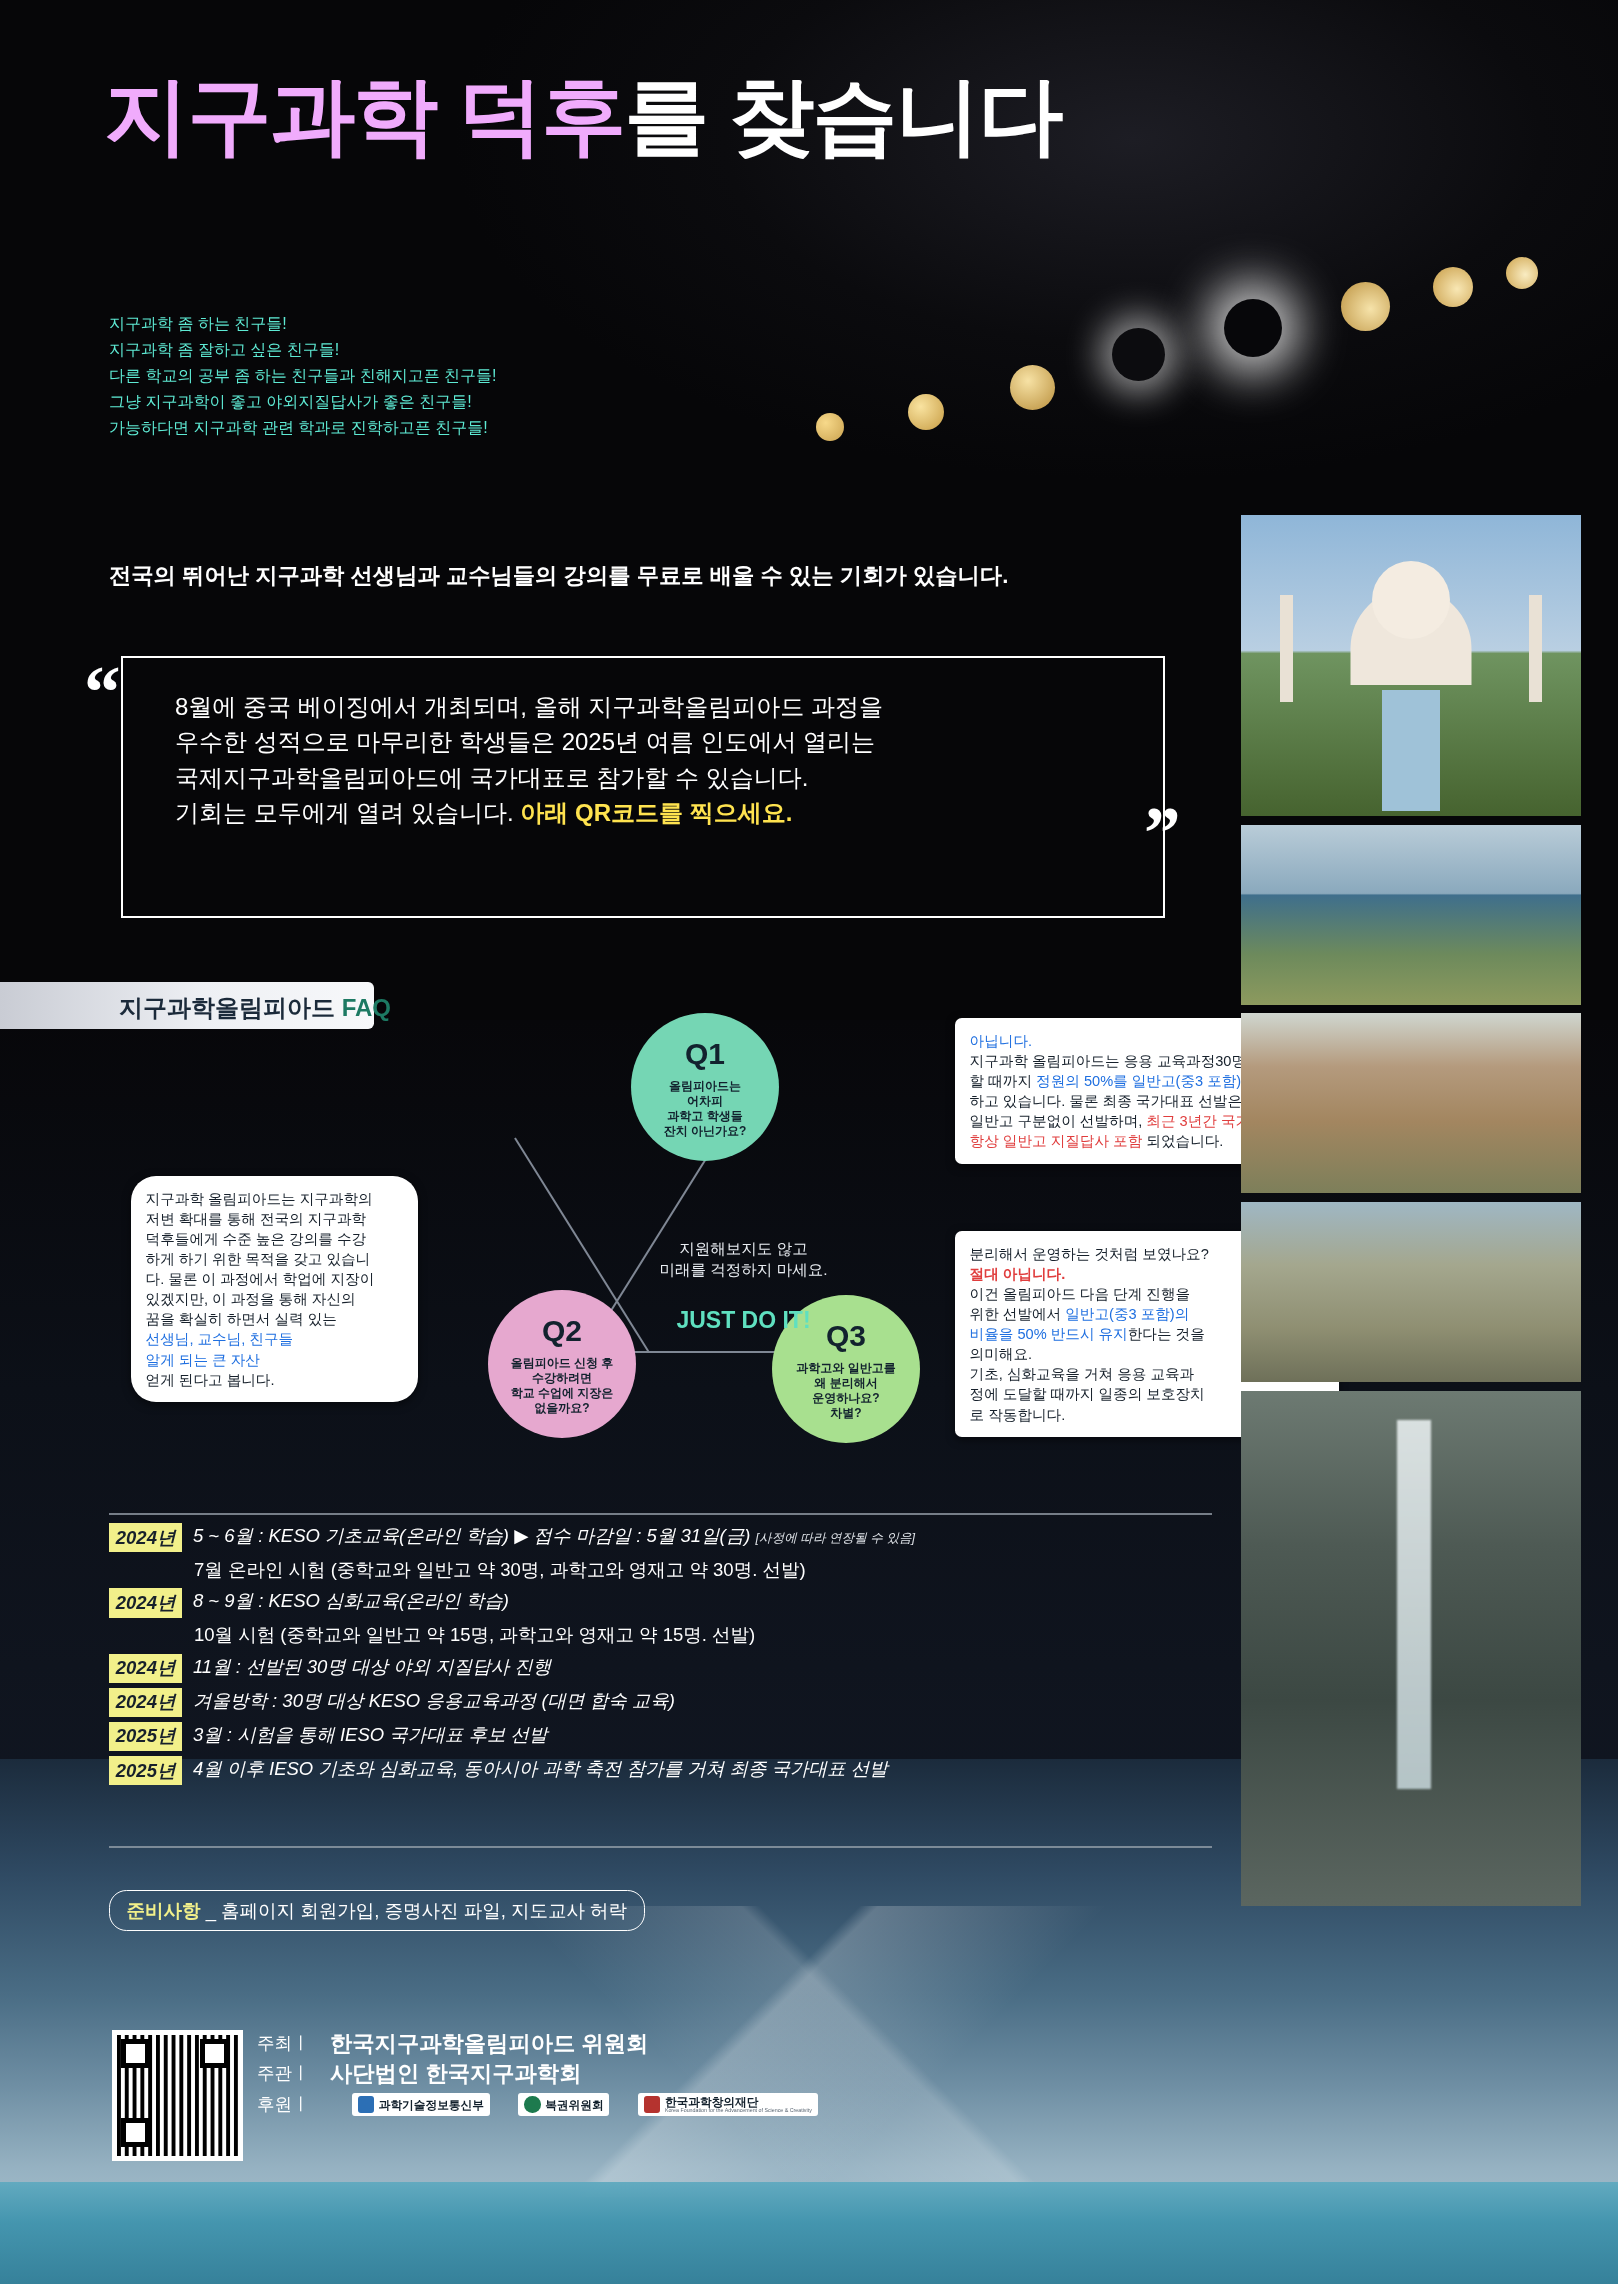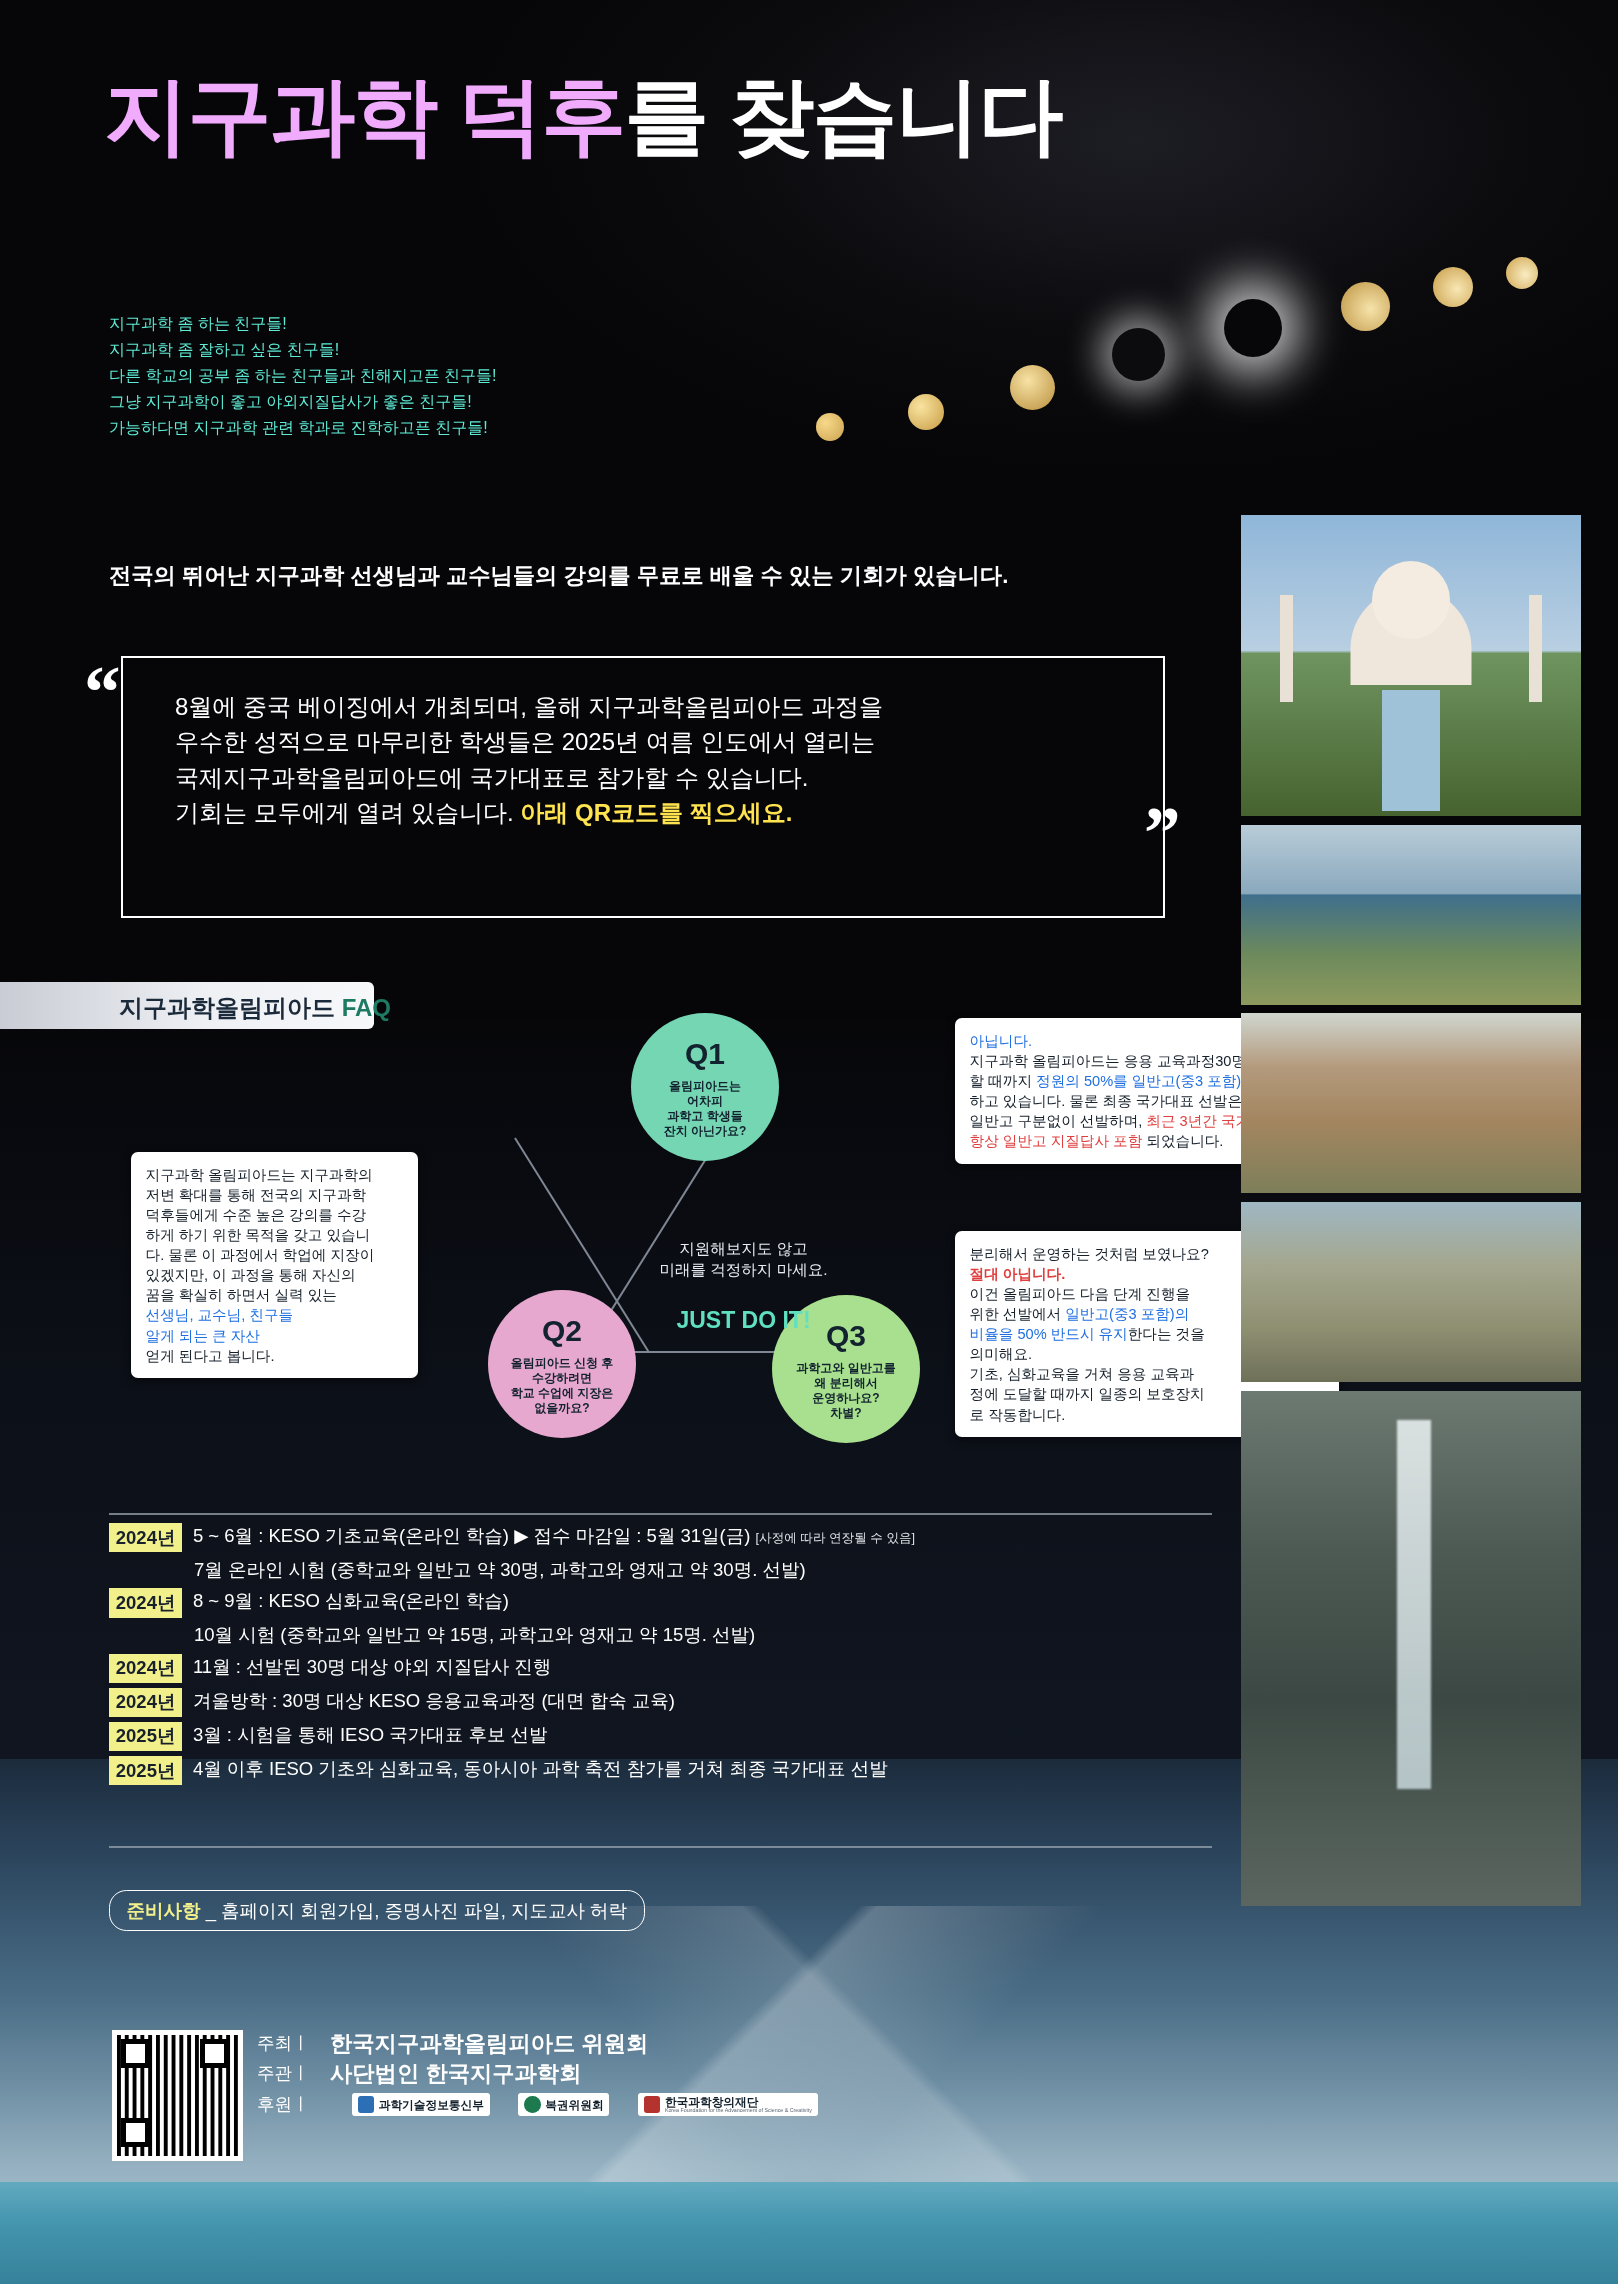--- a/index.html
+++ b/index.html
@@ -65,27 +65,27 @@
 
   .center-txt{position:absolute;left:627px;top:1239px;width:233px;text-align:center;color:#e9edf2;font-size:15.5px;line-height:1.35;}
   .justdoit{position:absolute;left:622px;top:1307px;width:243px;text-align:center;color:#5fe0c0;font-size:23px;font-weight:bold;}
 
   .wbub{position:absolute;background:#ffffff;color:#16202b;border-radius:6.8px;padding:12.6px 14.6px;
         font-size:14.6px;line-height:1.38;box-shadow:0 2.9px 8.7px rgba(0,0,0,.5);}
   .wbub .r{color:#e03d3d;}
   .wbub .b{color:#1f6fe0;}
   .wbub .red-b{color:#e03d3d;font-weight:bold;}
   .a1{left:955px;top:1018px;width:384px;}
-  .a2{left:131px;top:1152px;width:287px;}
+  .a2{left:131px;top:1176px;width:287px;border-radius:25px;}
   .a3{left:955px;top:1231px;width:384px;}
 
   
   .sched{position:absolute;left:109px;top:1523px;width:1103px;}
   .hrline{position:absolute;left:109px;width:1103px;height:1.5px;background:#9aa3ae;opacity:.75;}
-  .srow{display:flex;align-items:flex-start;margin-bottom:4.9px;font-size:18.5px;line-height:1.42;color:#fff;}
+  .srow{display:flex;align-items:flex-start;margin-bottom:4.9px;font-size:18.5px;line-height:1.42;color:#fff;font-style:italic;}
   .yr{background:#f2f08a;color:#17202b;font-weight:bold;padding:1.5px 6.8px;margin-right:10.7px;white-space:nowrap;}
   .sub{padding-left:85px;font-size:18.5px;line-height:1.42;color:#fff;margin-bottom:4.9px;}
   .tiny{font-size:12.6px;color:#dfe3e8;}
 
   
   .prep{position:absolute;left:109px;top:1890px;border:1.5px solid #ffffff;border-radius:17.5px;
         padding:6.8px 16.5px;font-size:18.5px;color:#fff;}
   .prep b{color:#f2f08a;font-weight:bold;}
 
   

